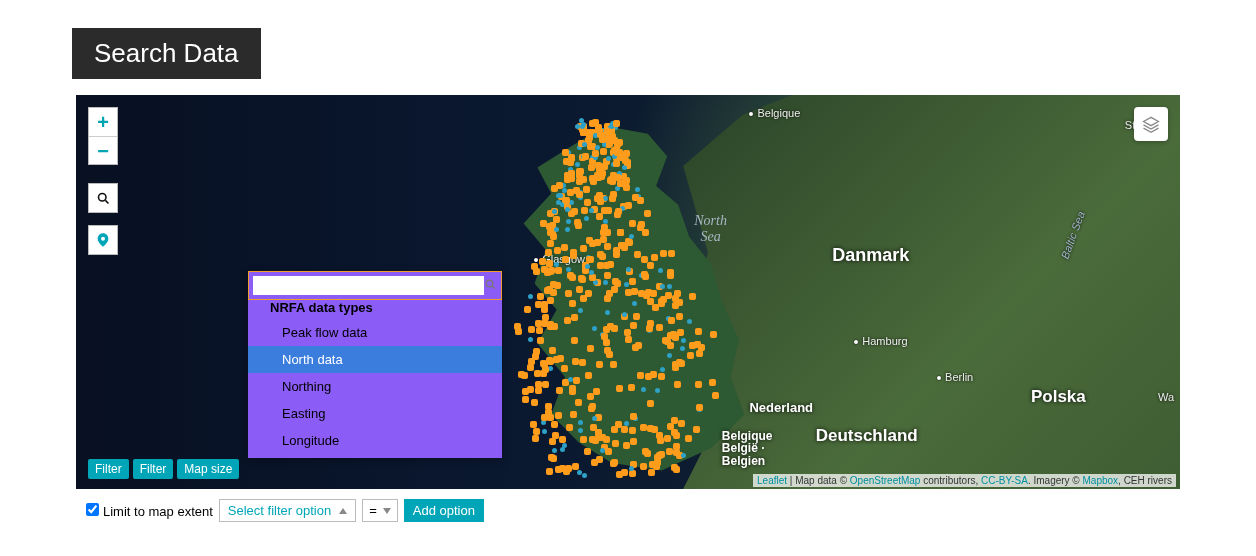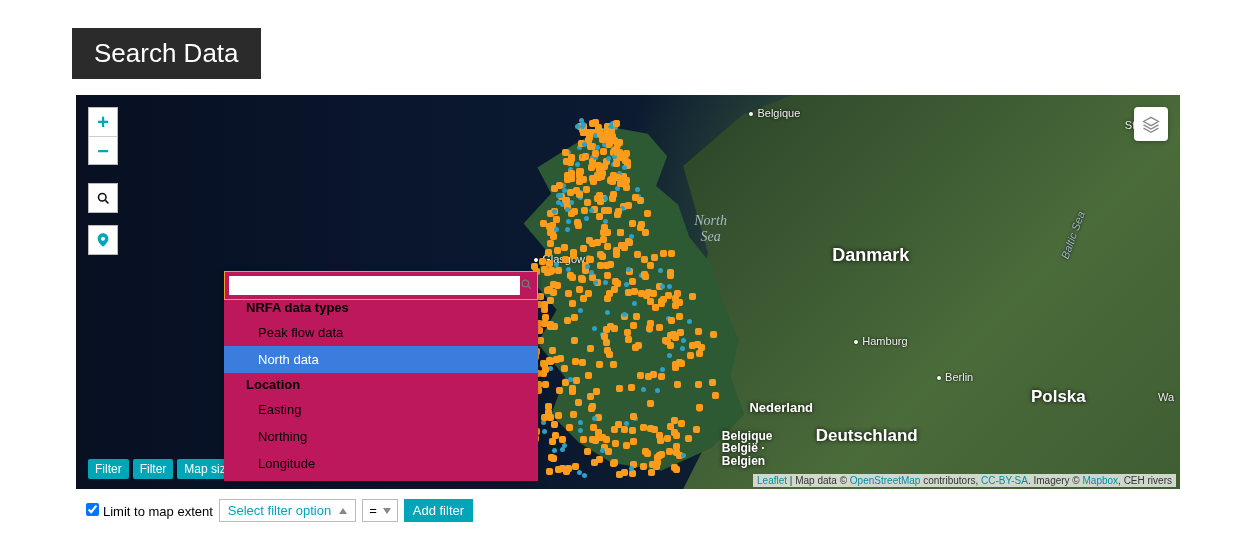--- a/index.html
+++ b/index.html
@@ -64,21 +64,21 @@
   
   .map-chips { position:absolute; left:12px; bottom:10px; display:flex; gap:4px; }
   .chip { background:#00a6b8; color:#fff; font-size:12px; padding:3px 7px; border-radius:2px; cursor:pointer; white-space:nowrap; }
   
   
   .attribution { position:absolute; right:4px; bottom:2px; background:rgba(255,255,255,0.75); color:#333; font-size:10px; padding:1px 4px; }
   .attribution a { color:#008fa2; }
   
   
   .filter-panel {
-    position:absolute; left:148px; top:176px; width:314px; background:#be185d;
+    position:absolute; left:172px; top:176px; width:254px; background:#8b5cf6;
     box-shadow: 0 2px 8px rgba(0,0,0,0.3);
   }
   .filter-search {
     margin:0; padding:4px;
     border:1px solid #f39c2b; display:flex; align-items:center;
   }
   .filter-search input { border:none; outline:none; flex:1; font-size:13px; padding:2px; }
   .filter-search .sicon { color:#666; font-size:14px; }
   .filter-list {
     max-height: 208px; overflow-y: scroll; padding:4px 0;
@@ -708,35 +708,34 @@
           <svg width="13" height="13" viewBox="0 0 24 24" fill="none" stroke="#777" stroke-width="2.5">
               <circle cx="10" cy="10" r="6"></circle>
               <line x1="20" y1="20" x2="15" y2="15"></line>
             </svg>
         </span>
       </div>
       <div class="filter-list">
         <div class="filter-group-h" style="margin-top:-8px;">NRFA data types</div>
         <div class="filter-item">Peak flow data</div>
         <div class="filter-item sel">North data</div>
-        <div class="filter-group-h">Location</div>
+        <div class="filter-item">Northing</div>
         <div class="filter-item">Easting</div>
-        <div class="filter-item">Northing</div>
         <div class="filter-item">Longitude</div>
       </div>
     </div>
   </div>
   
   <div class="below-row">
     <label>
       <input type="checkbox" checked="" style=""><span>Limit to map extent</span>
     </label>
     <div class="select-pill">
       <span>Select filter option</span>
       <span class="tri-up"></span>
     </div>
     <div class="eq-pill">
       <span>=</span>
       <span class="tri-dn"></span>
     </div>
-    <button class="add-btn">Add filter</button>
+    <button class="add-btn">Add option</button>
   </div>
 </div>
 
 </body></html>

